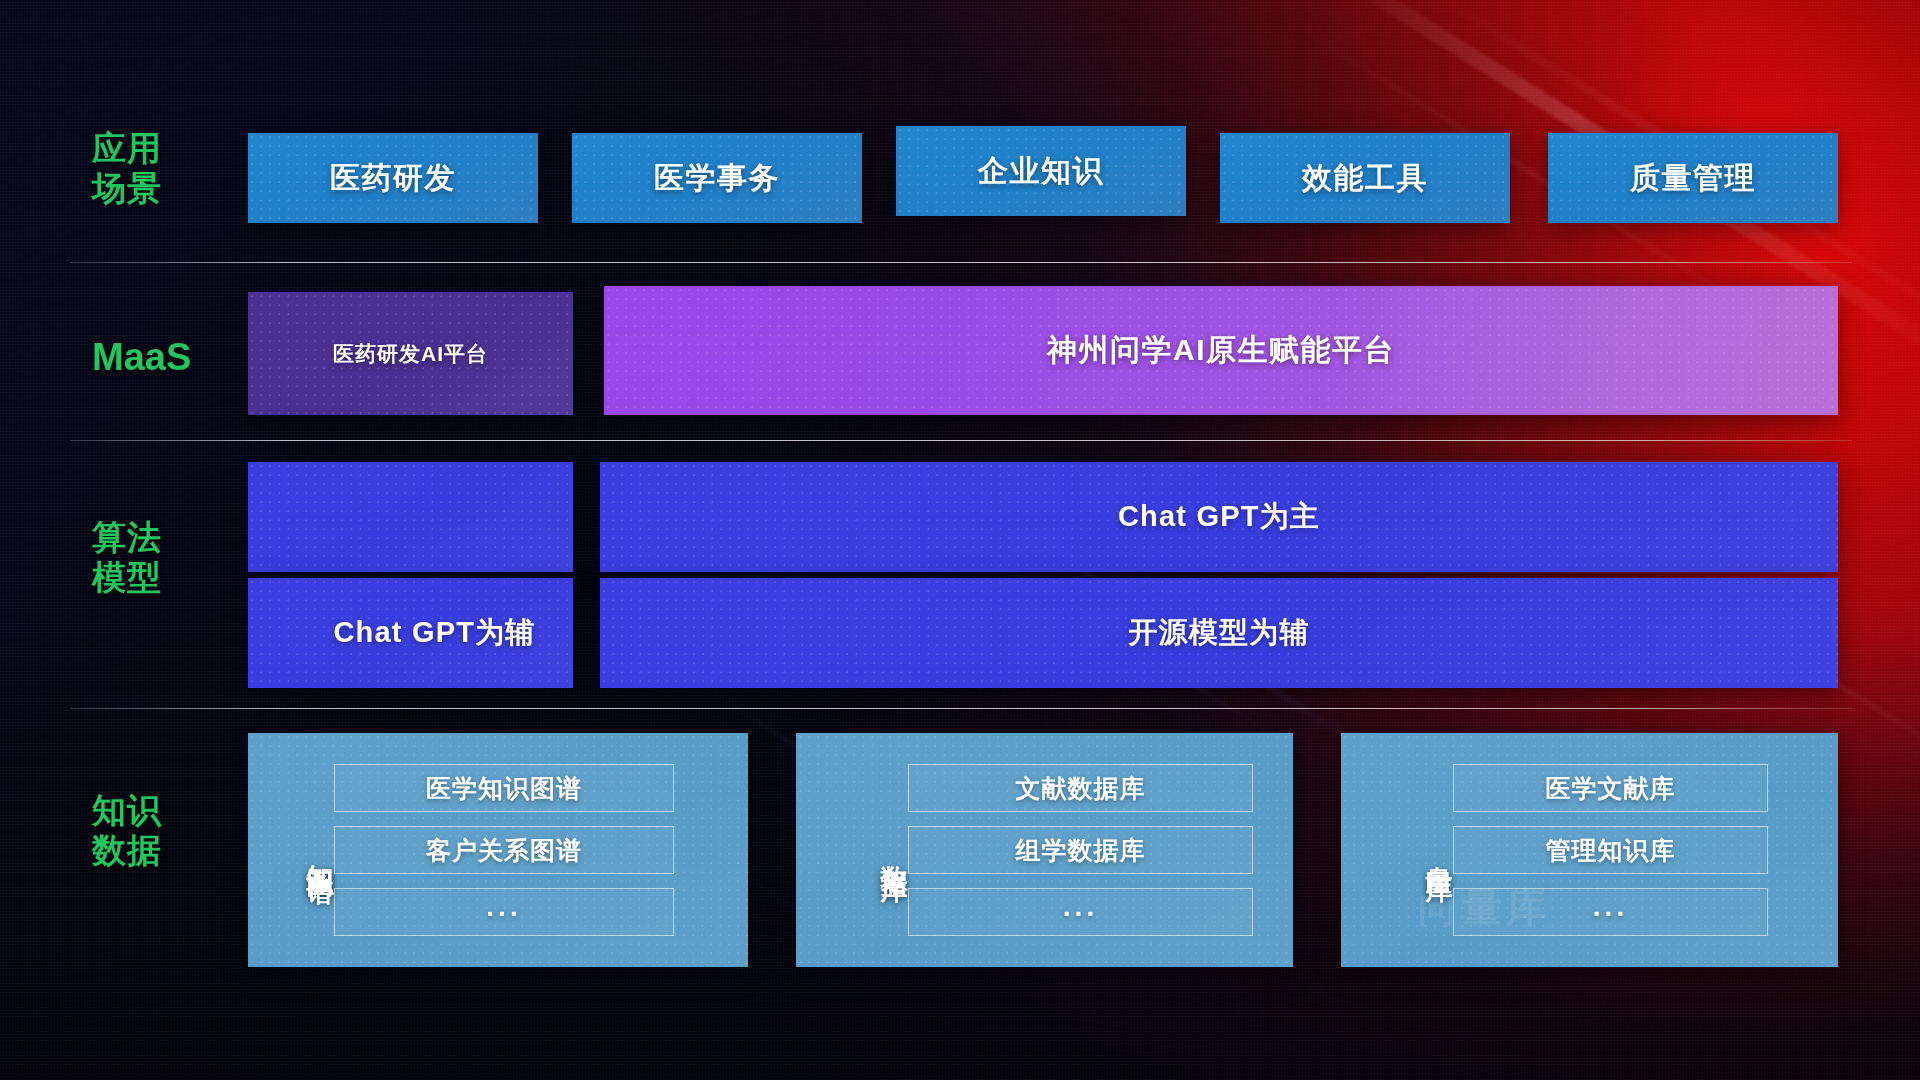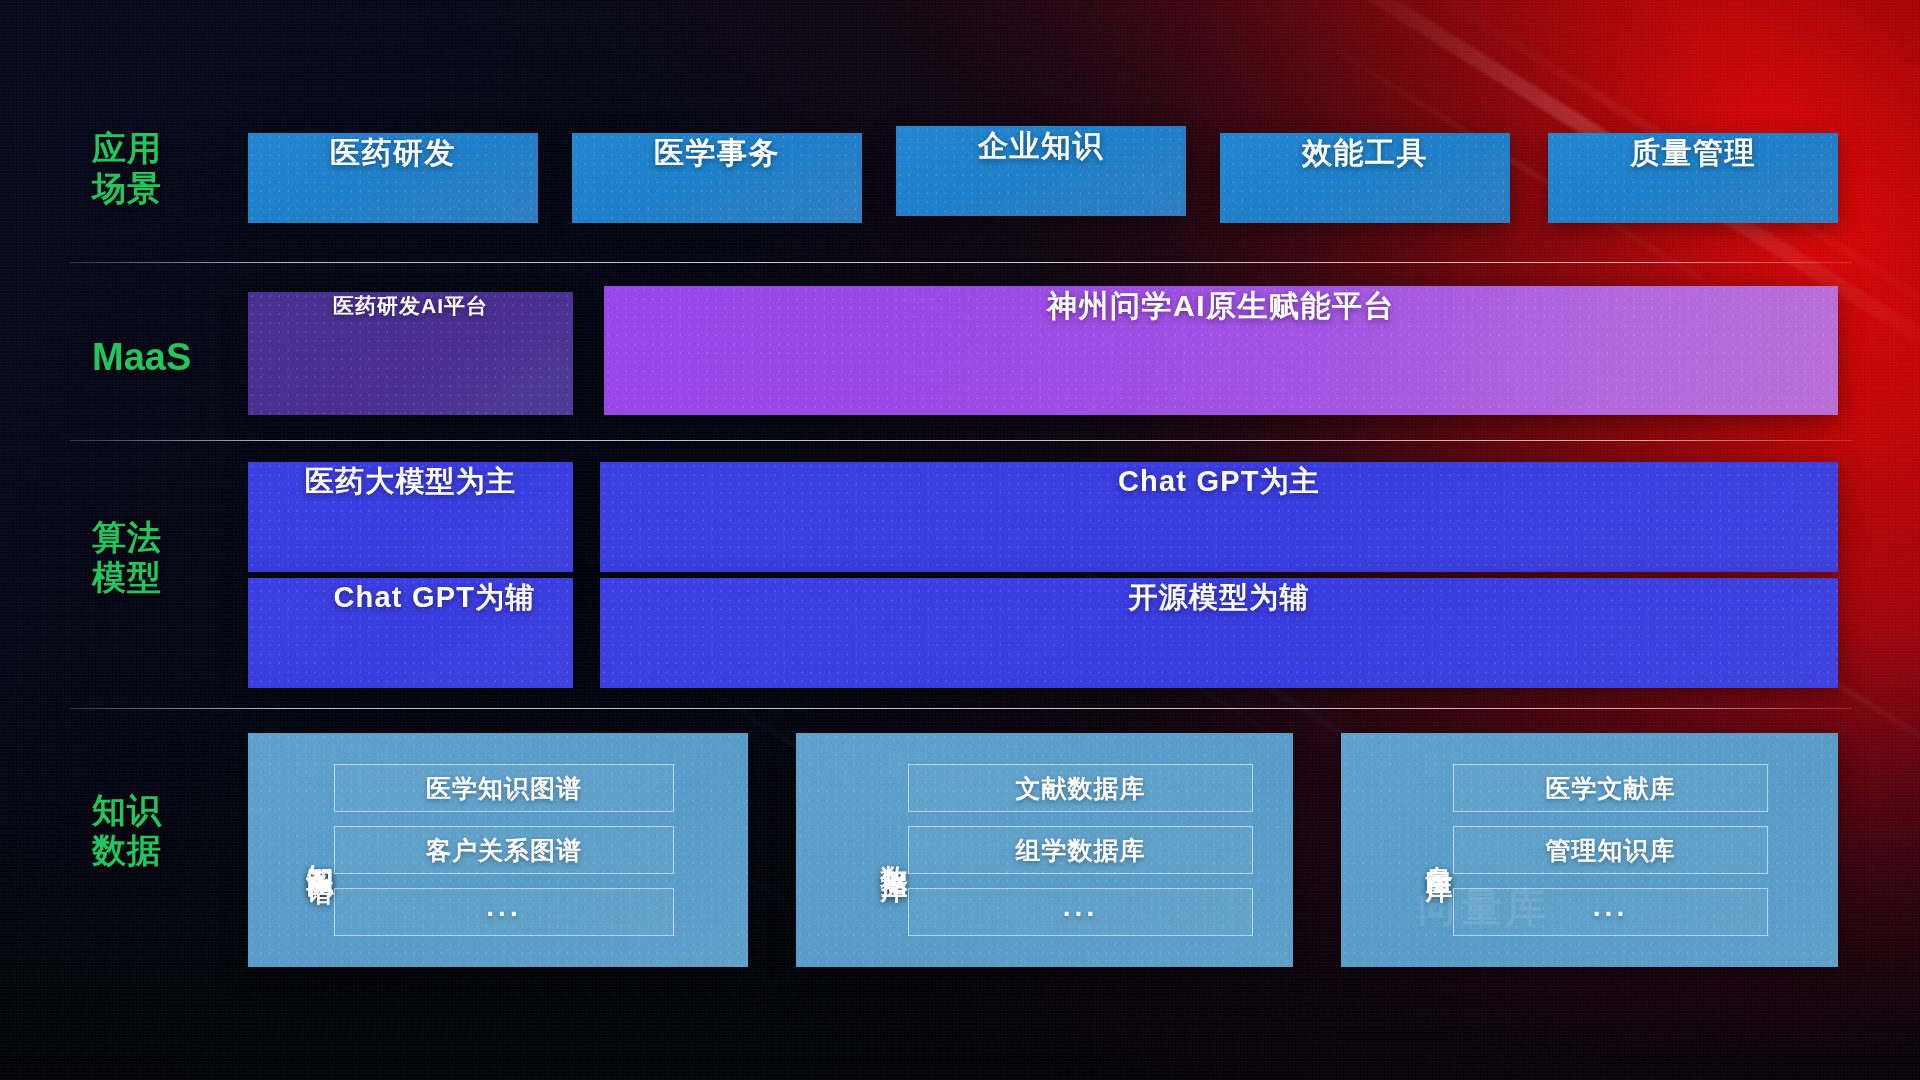--- a/index.html
+++ b/index.html
@@ -76,21 +76,21 @@
 
   .dotfill{
     position:absolute; inset:0;
     background-image:radial-gradient(rgba(255,255,255,.13) 1px, rgba(0,0,0,0) 1px);
     background-size:9px 9px;
     pointer-events:none;
   }
 
   .card{
     position:absolute;
-    display:flex; align-items:flex-start; justify-content:center;
+    display:flex; align-items:center; justify-content:center;
     color:#ffffff;
     font-weight:bold;
     overflow:hidden;
     text-shadow:0 2px 6px rgba(0,0,0,.42);
   }
   .card > .lbl{ position:relative; z-index:2; white-space:nowrap; }
 
   
   .c-app{
     background:linear-gradient(160deg,#2387d0 0%,#1f7fc8 48%,#2f7fc1 100%);
@@ -232,21 +232,20 @@
     <span class="lbl">神州问学AI原生赋能平台</span>
   </div>
 
   <div class="divider" style="top:440px;"></div>
 
   <div class="rowlabel" style="top:517px;font-size:34px;white-space:pre-line;">算法
 模型</div>
 
   <div class="card c-algo" style="left:248px;top:462px;width:325px;height:110px;">
     <div class="dotfill"></div>
-    <span class="lbl">医药大模型为主</span>
   </div>
 
   <div class="card c-algo" style="left:248px;top:578px;width:325px;height:110px;padding-left:48px;">
     <div class="dotfill"></div>
     <span class="lbl">Chat GPT为辅</span>
   </div>
 
   <div class="card c-algo" style="left:600px;top:462px;width:1238px;height:110px;">
     <div class="dotfill"></div>
     <span class="lbl">Chat GPT为主</span>

